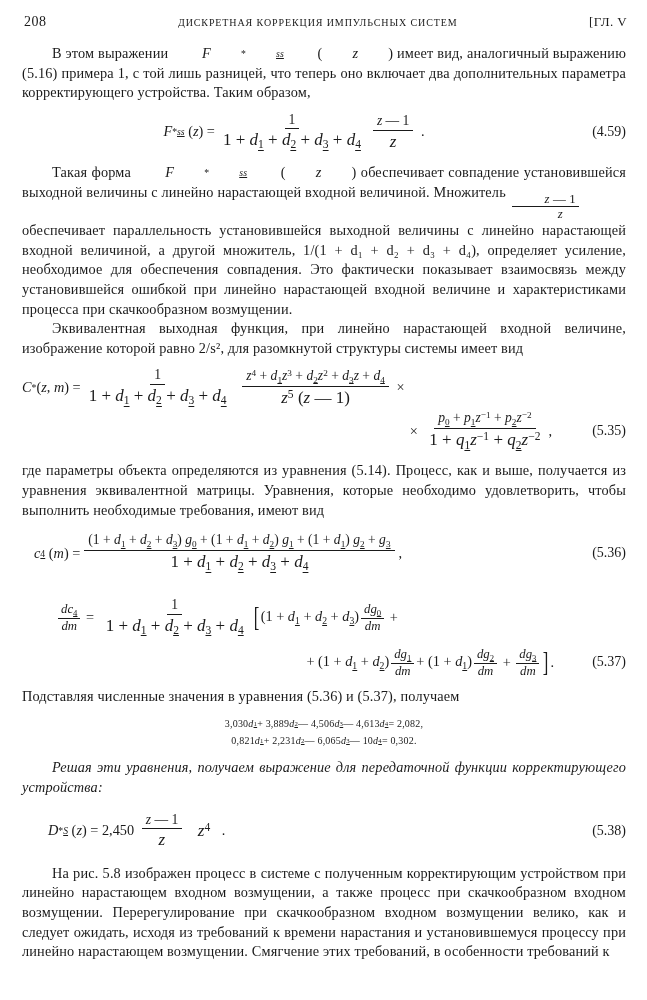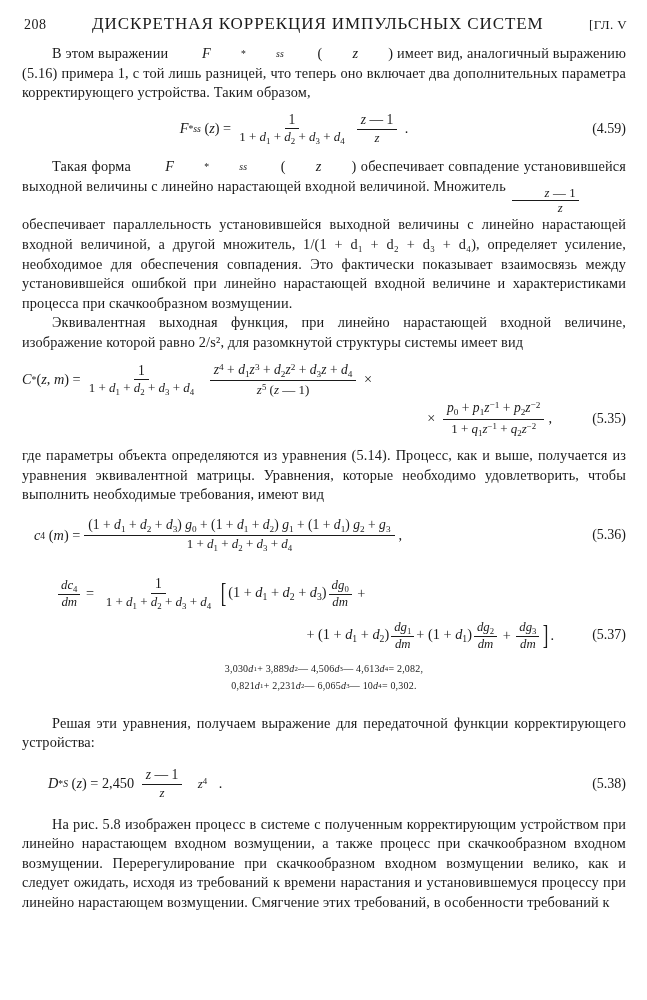--- a/index.html
+++ b/index.html
@@ -31,21 +31,21 @@
     display: flex;
     align-items: baseline;
     justify-content: space-between;
     font-size: 13.5px;
   }
   .header .pageno {
     font-size: 14px;
     letter-spacing: 0.5px;
   }
   .header .runtitle {
-    font-size: 17px;
+    font-size: 10px;
     letter-spacing: 0.9px;
     text-align: center;
     flex: 1;
   }
   .header .chap {
     font-size: 13px;
     letter-spacing: 0.4px;
   }
   .body {
     position: absolute;
@@ -101,38 +101,38 @@
     line-height: 1.15;
   }
   .frac .num {
     padding: 0 4px 1px 4px;
     border-bottom: 1px solid #1a1a1a;
     font-size: 13.6px;
     white-space: nowrap;
   }
   .frac .den {
     padding: 1px 4px 0 4px;
-    font-size: 13px;
+    font-size: 17px;
     white-space: nowrap;
   }
   .inlfrac {
     display: inline-flex;
     flex-direction: column;
     align-items: center;
     vertical-align: -0.45em;
     margin: 0 2px;
     line-height: 1.1;
   }
   .inlfrac .num {
     border-bottom: 1px solid #1a1a1a;
     padding: 0 3px;
     font-size: 12.8px;
   }
   .inlfrac .den { padding: 0 3px; font-size: 12.8px; }
-  sub { font-size: 0.68em; vertical-align: -0.3em; }
+  sub { font-size: 0.68em; vertical-align: -0.3em; text-decoration: underline; }
   sup { font-size: 0.68em; vertical-align: 0.45em; }
   .numline {
     text-align: center;
     font-size: 10px;
     margin: 4px 0;
     letter-spacing: 0.2px;
   }
   .tall {
     display: inline-block;
     font-size: 27px;
@@ -270,29 +270,30 @@
           <span class="inlfrac">
             <span class="num"><span class="it">dg</span><sub>3</sub></span>
             <span class="den"><span class="it">dm</span></span>
           </span>
           <span class="tall">]</span><span>.</span>
         </span>
       </div>
       <span class="eqnum">(5.37)</span>
     </div>
 
+    <p class="para noind" style="margin-top:6px;">Подставляя численные значения в уравнения (5.36) и (5.37), получаем</p>
 
     <div class="numline" style="margin-top:12px;">
       <span class="math">3,030<span class="it">d</span><sub>1</sub> + 3,889<span class="it">d</span><sub>2</sub> — 4,506<span class="it">d</span><sub>3</sub> — 4,613<span class="it">d</span><sub>4</sub> = 2,082,</span>
     </div>
     <div class="numline" style="margin-top:6px;">
       <span class="math">0,821<span class="it">d</span><sub>1</sub> + 2,231<span class="it">d</span><sub>2</sub> — 6,065<span class="it">d</span><sub>3</sub> — 10<span class="it">d</span><sub>4</sub> = 0,302.</span>
     </div>
 
-    <p class="para spaced" style="margin-top:23px;">Решая эти уравнения, получаем выражение для передаточной функции корректирующего устройства:</p>
+    <p class="para spaced" style="margin-top:12px;font-style:italic;">Решая эти уравнения, получаем выражение для передаточной функции корректирующего устройства:</p>
 
     <div class="eqline" style="margin-top:14px;">
       <div class="eqbody left" style="padding-left:26px;">
         <span class="math">
           <span class="it">D</span><sup>*</sup><sub class="it">S</sub>&nbsp;(<span class="it">z</span>)&nbsp;= 2,450&nbsp;
           <span class="frac">
             <span class="num"><span class="it">z</span> — 1</span>
             <span class="den"><span class="it">z</span></span>
           </span>
           &nbsp;

